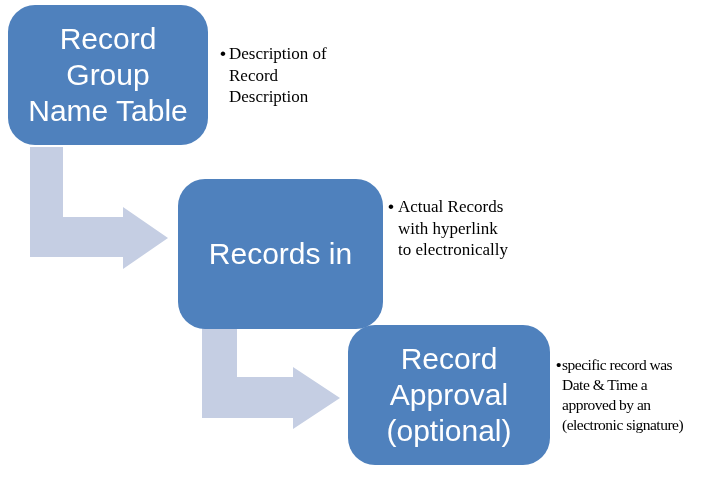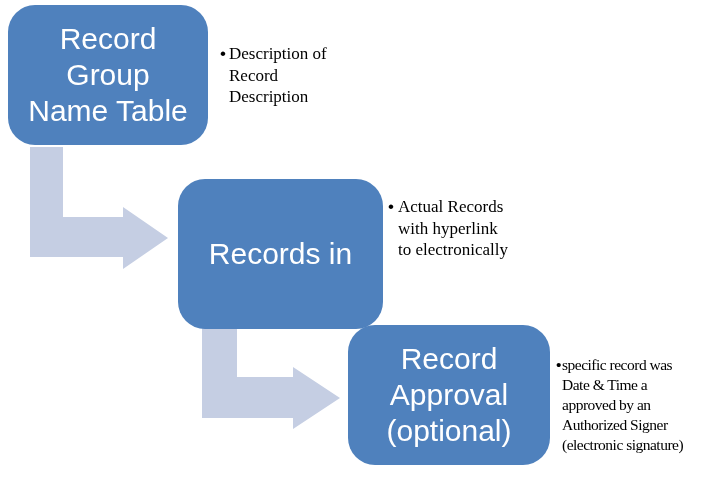--- a/index.html
+++ b/index.html
@@ -105,18 +105,17 @@
       <div>to electronically</div>
     </div>
   </div>
 
   <div class="bullet bullet-3">
     <span class="marker">•</span>
     <div class="lines">
       <div>specific record was</div>
       <div>Date &amp; Time a</div>
       <div>approved by an</div>
-      <div>Authorized Signer</div>
       <div>(electronic signature)</div>
     </div>
   </div>
 
 </div>
 
 </body></html>

